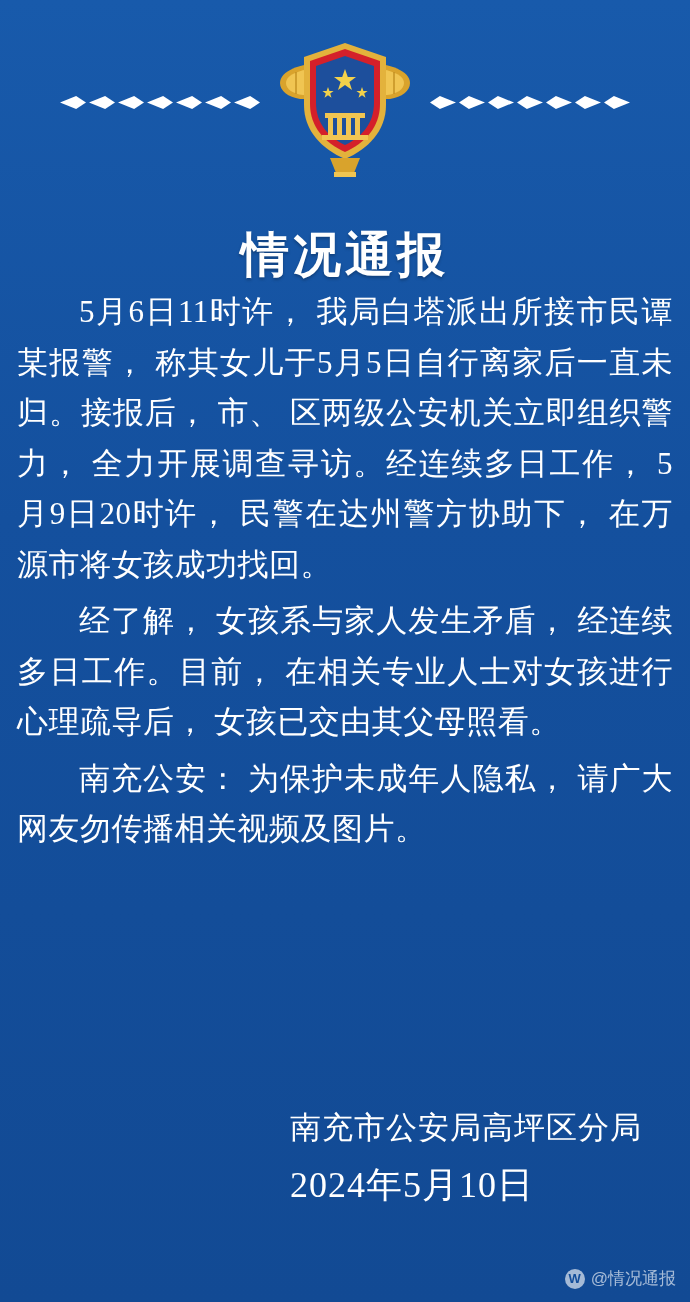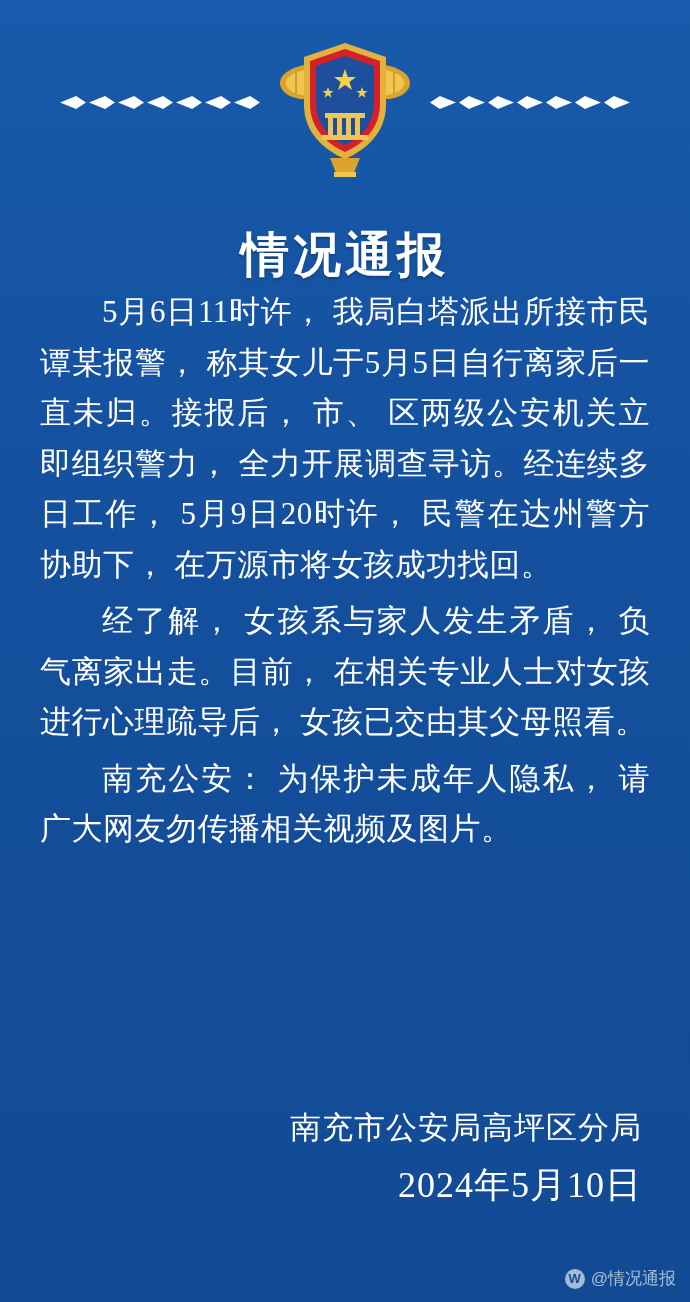--- a/index.html
+++ b/index.html
@@ -66,37 +66,37 @@
     font-size: 48px;
     letter-spacing: 4px;
     font-weight: 700;
     margin-top: 18px;
     text-shadow: 0 2px 3px rgba(0,0,0,0.25);
     font-family: "Liberation Serif", "DejaVu Serif", serif;
   }
 
   
   .body-text {
-    padding: 0 40px;
+    padding: 0 17px;
   }
   .para {
     font-size: 31px;
     line-height: 1.63;
     text-indent: 2em;
     text-align: justify;
     margin: 0 0 6px 0;
     letter-spacing: 0.5px;
   }
 
   
   .signature {
     position: absolute;
     right: 48px;
     bottom: 92px;
-    text-align: right;
+    text-align: left;
   }
   .sign-org {
     font-size: 31px;
     letter-spacing: 1px;
     margin-bottom: 12px;
   }
   .sign-date {
     font-size: 36px;
     letter-spacing: 1px;
   }
@@ -190,21 +190,21 @@
       <span class="leaf"></span>
       <span class="leaf"></span>
       <span class="leaf"></span>
     </div>
   </div>
 
   <div class="title">情况通报</div>
 
   <div class="body-text">
     <p class="para">5月6日11时许， 我局白塔派出所接市民谭某报警， 称其女儿于5月5日自行离家后一直未归。接报后， 市、 区两级公安机关立即组织警力， 全力开展调查寻访。经连续多日工作， 5月9日20时许， 民警在达州警方协助下， 在万源市将女孩成功找回。</p>
-    <p class="para">经了解， 女孩系与家人发生矛盾， 负气离家出走。目前， 在相关专业人士对女孩进行心理疏导后， 女孩已交由其父母照看。</p>
+    <p class="para">经了解， 女孩系与家人发生矛盾， 经连续多日工作。目前， 在相关专业人士对女孩进行心理疏导后， 女孩已交由其父母照看。</p>
     <p class="para">南充公安： 为保护未成年人隐私， 请广大网友勿传播相关视频及图片。</p>
   </div>
 
   <div class="signature">
     <div class="sign-org">南充市公安局高坪区分局</div>
     <div class="sign-date">2024年5月10日</div>
   </div>
 
   <div class="watermark">
     <span class="weibo-icon">W</span>

